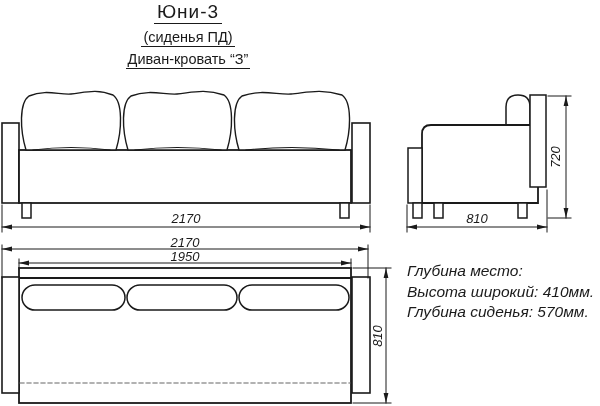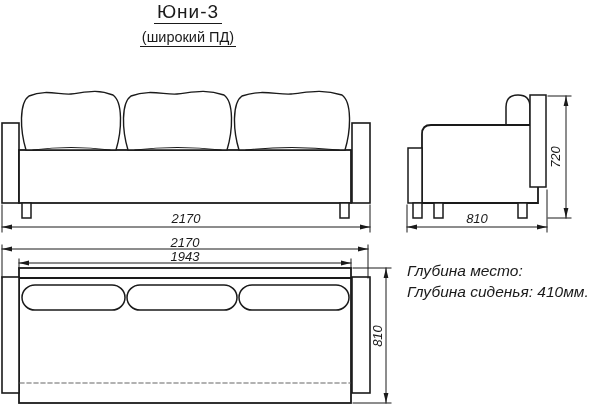--- a/index.html
+++ b/index.html
@@ -119,28 +119,30 @@
           <line x1="386" y1="268" x2="386" y2="403"></line>
           <polygon points="386,268 383.6,278 388.4,278" fill="#1a1a1a" stroke="none"></polygon>
           <polygon points="386,403 383.6,393 388.4,393" fill="#1a1a1a" stroke="none"></polygon>
         </g>
       </g>
     </g>
   </svg>
 
   <div class="title-block">
     <div class="l1"><span>Юни-3</span></div>
-    <div class="l2"><span>(широкий ПД)</span></div>
+    <div class="l2"><span>(сиденья ПД)</span></div>
+    <div class="l3"><span>Диван-кровать “З”</span></div>
   </div>
 
   <div class="txt dim" style="left:156px; top:211px;">2170</div>
   <div class="txt dim" style="left:447px; top:211px;">810</div>
   <div class="txt dim rot" style="left:526px; top:150px;">720</div>
   <div class="txt dim" style="left:155px; top:235px;">2170</div>
-  <div class="txt dim" style="left:155px; top:249px;">1943</div>
+  <div class="txt dim" style="left:155px; top:249px;">1950</div>
   <div class="txt dim rot" style="left:348px; top:329px;">810</div>
 
   <div class="specs">
     <div>Глубина место:</div>
-    <div>Глубина сиденья: 410мм.</div>
+    <div>Высота широкий: 410мм.</div>
+    <div>Глубина сиденья: 570мм.</div>
   </div>
 
 </div>
 
 </body></html>

